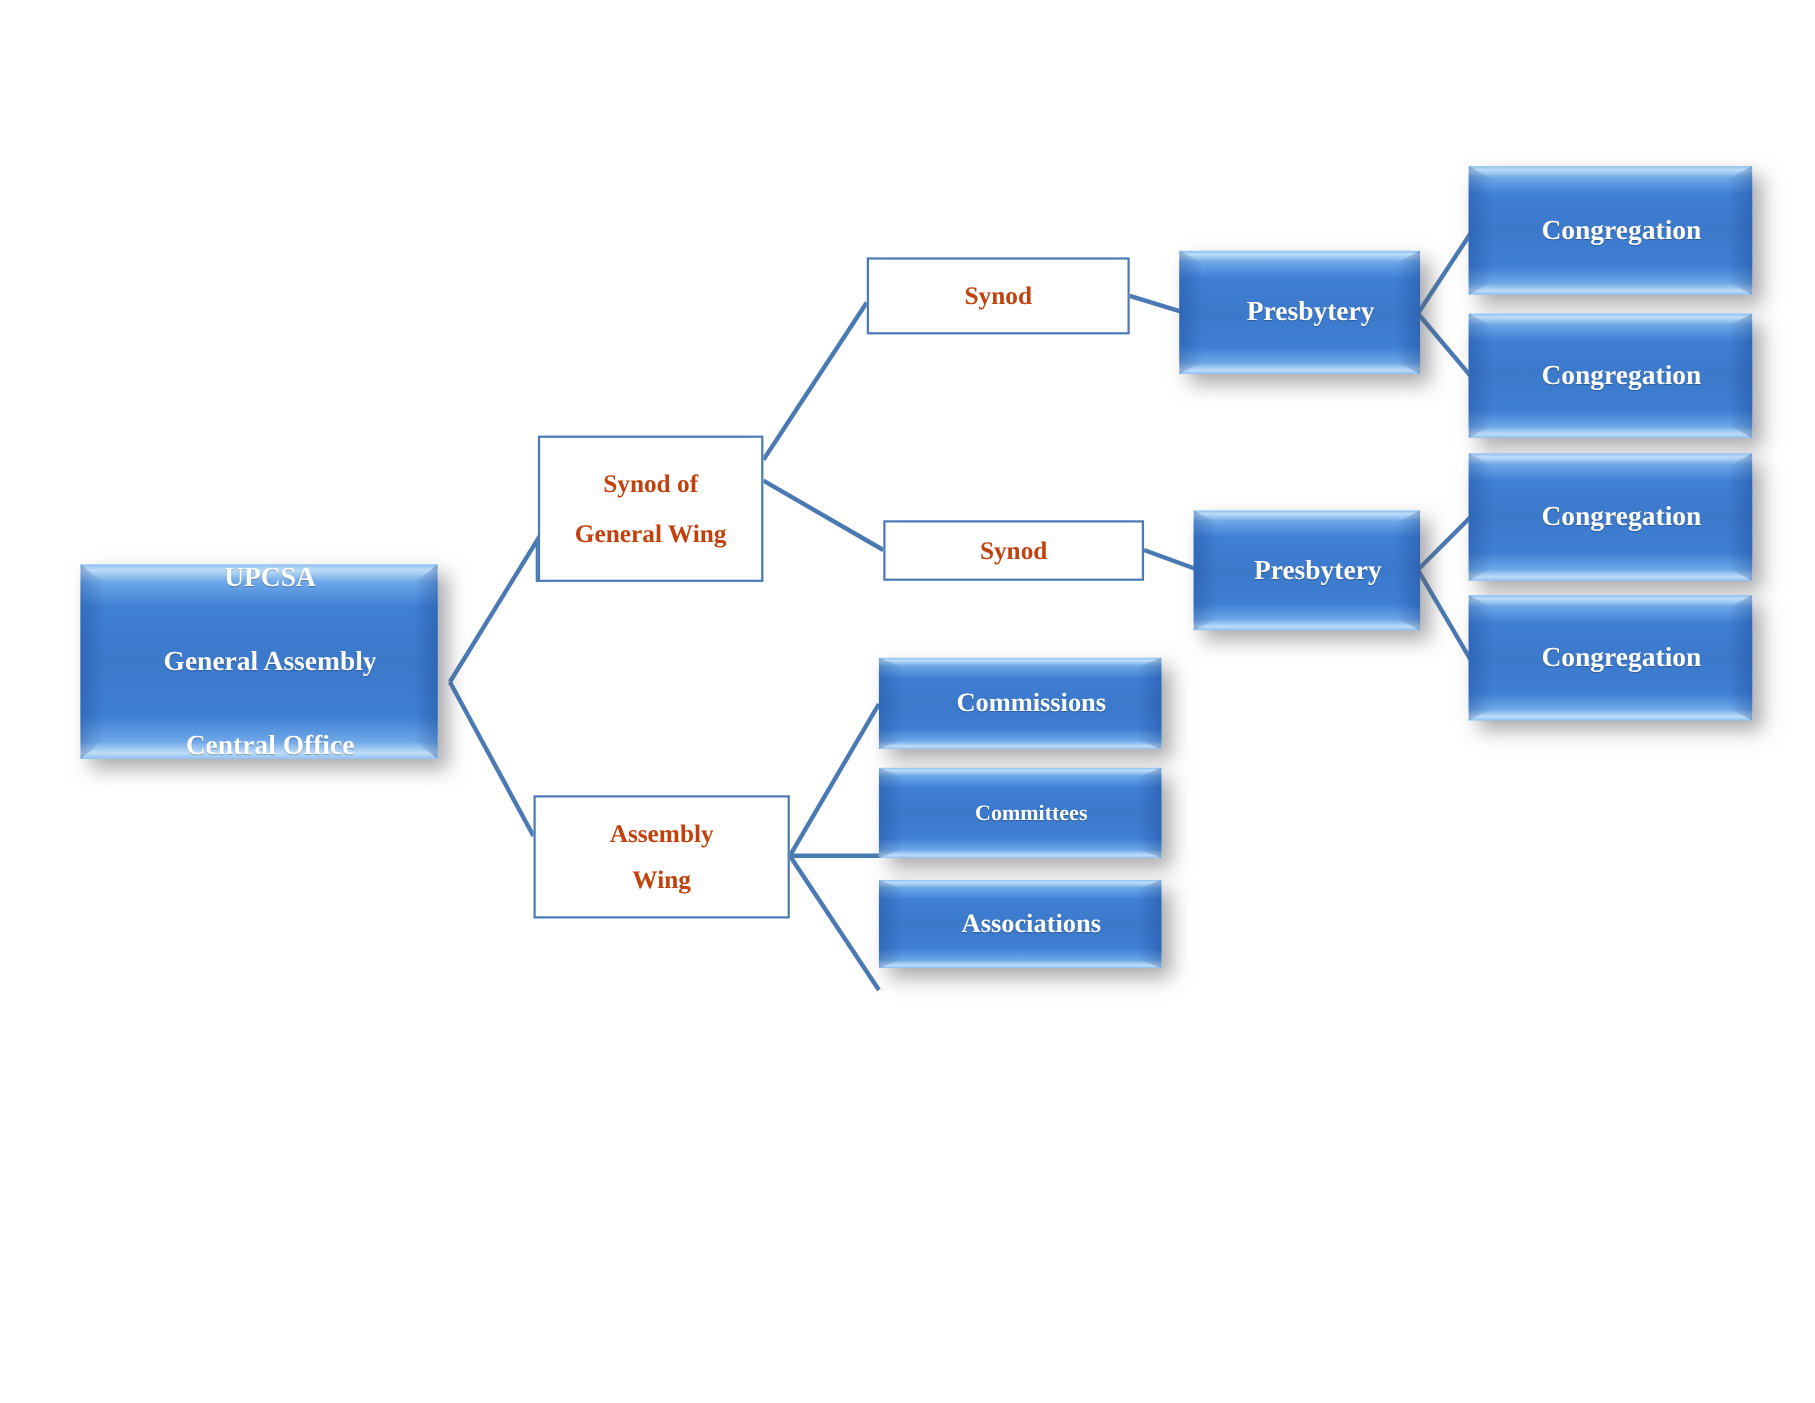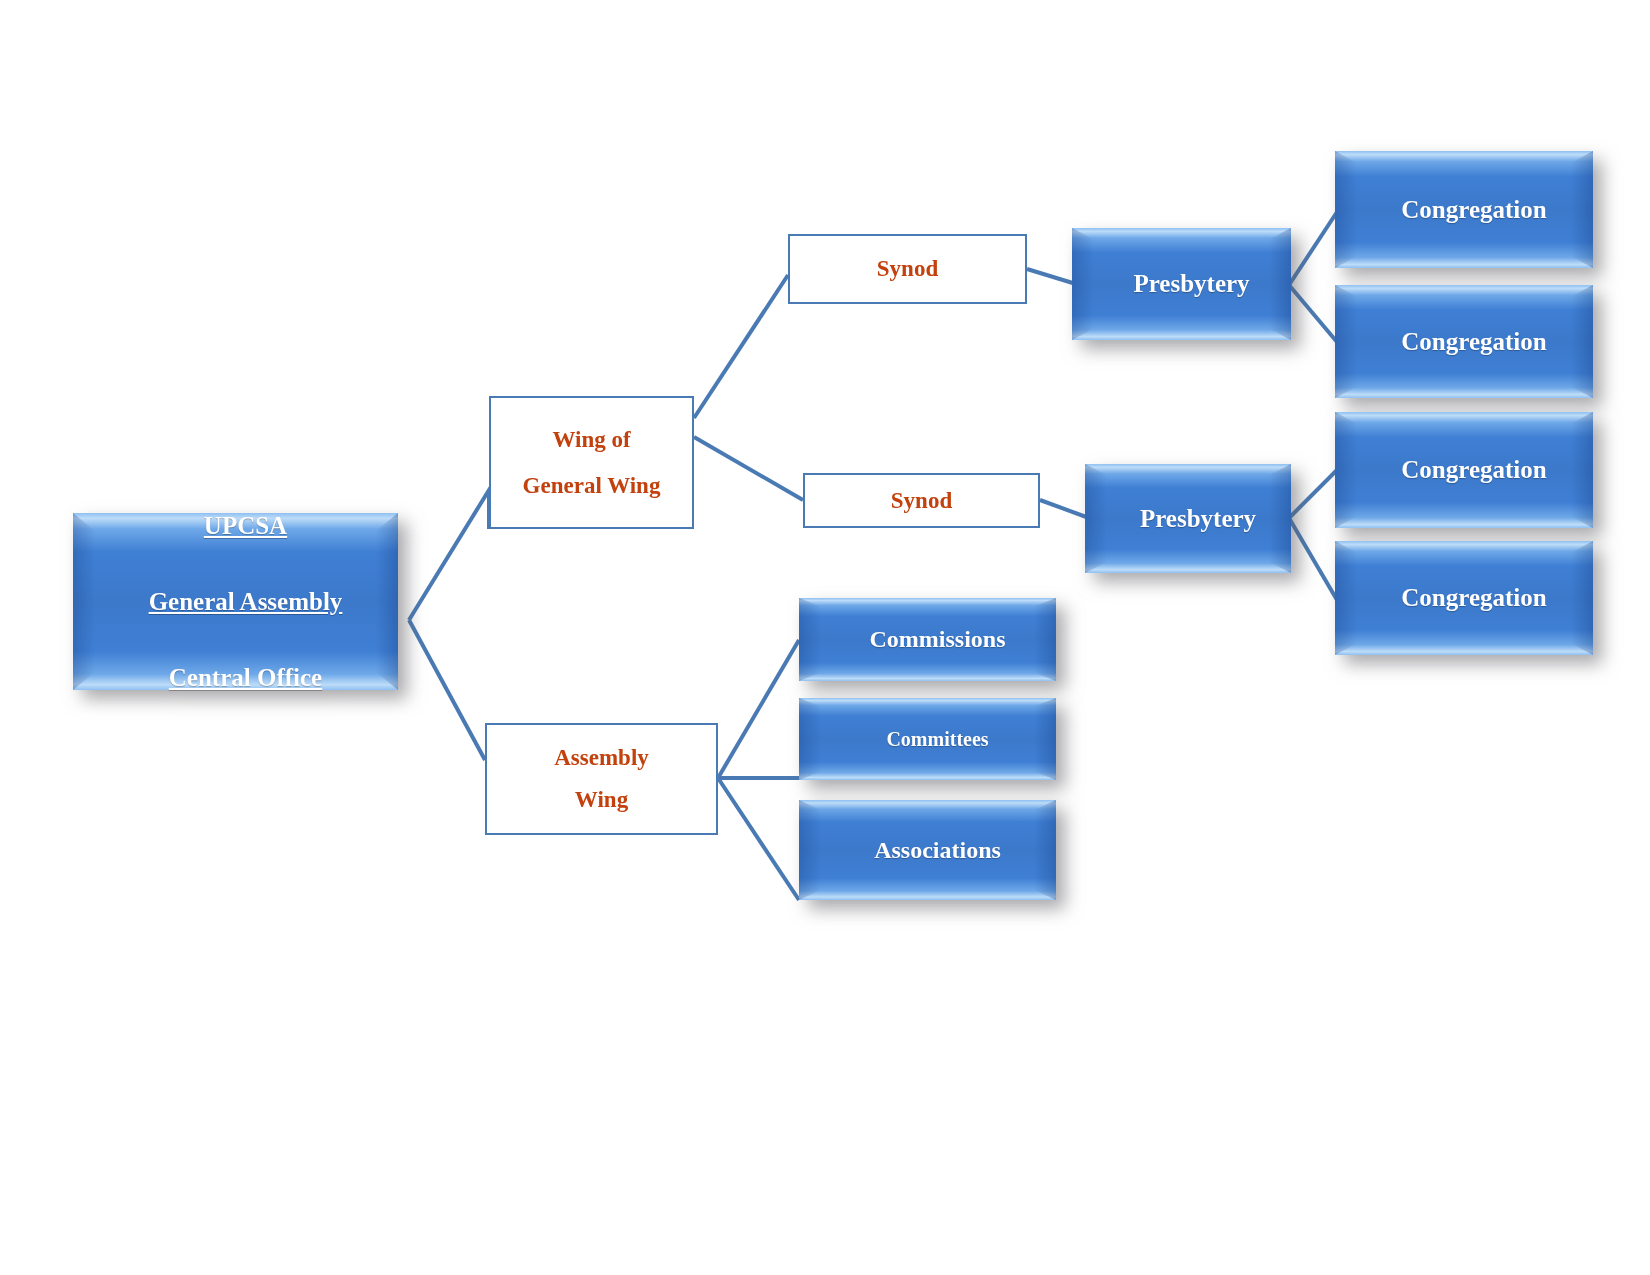--- a/index.html
+++ b/index.html
@@ -97,42 +97,42 @@
     justify-content: center;
     width: 100%;
   }
   .node-bevel .line {
     display: block;
     white-space: nowrap;
   }
 
   
   #node-upcsa      { left: 73px;   top: 513px;  width: 325px; height: 177px; font-size: 25px; }
-  #node-upcsa .line { margin: 24px 0; text-decoration: underline; }
+  #node-upcsa .line { margin: 24px 0; }
 
   #node-body-wing  { left: 489px;  top: 396px;  width: 205px; height: 133px; font-size: 23px; }
   #node-body-wing .line { margin: 10px 0; }
 
   #node-exec-wing  { left: 485px;  top: 723px;  width: 233px; height: 112px; font-size: 23px; }
   #node-exec-wing .line { margin: 8px 0; }
 
   #node-synod-1    { left: 788px;  top: 234px;  width: 239px; height: 70px;  font-size: 23px; }
   #node-synod-2    { left: 803px;  top: 473px;  width: 237px; height: 55px;  font-size: 23px; }
 
   #node-presbytery-1 { left: 1072px; top: 228px; width: 219px; height: 112px; font-size: 25px; }
   #node-presbytery-2 { left: 1085px; top: 464px; width: 206px; height: 109px; font-size: 25px; }
 
   #node-congregation-1 { left: 1335px; top: 151px; width: 258px; height: 117px; font-size: 25px; }
   #node-congregation-2 { left: 1335px; top: 285px; width: 258px; height: 113px; font-size: 25px; }
   #node-congregation-3 { left: 1335px; top: 412px; width: 258px; height: 116px; font-size: 25px; }
   #node-congregation-4 { left: 1335px; top: 541px; width: 258px; height: 114px; font-size: 25px; }
 
   #node-commissions  { left: 799px; top: 598px; width: 257px; height: 83px;  font-size: 24px; }
   #node-committees   { left: 799px; top: 698px; width: 257px; height: 82px;  font-size: 20px; }
-  #node-associations { left: 799px; top: 800px; width: 257px; height: 100px;  font-size: 24px; }
+  #node-associations { left: 799px; top: 800px; width: 257px; height: 80px;  font-size: 24px; }
 </style>
 </head>
 <body>
 
 <div id="chart-canvas">
 
   <svg id="connector-layer" viewBox="0 0 1650 1275" width="1650" height="1275">
     <g stroke="#4a7ab4" stroke-width="4" fill="none" stroke-linecap="butt">
 
       <path d="M 409 620 L 489 490 L 489 529"></path>
@@ -167,21 +167,21 @@
     <span class="facet-l"></span>
     <span class="facet-r"></span>
     <span class="label-stack">
       <span class="line">UPCSA</span>
       <span class="line">General Assembly</span>
       <span class="line">Central Office</span>
     </span>
   </div>
 
   <div class="node node-plain" id="node-body-wing">
-    <span class="line">Wing of</span>
+    <span class="line">Synod of</span>
     <span class="line">General Wing</span>
   </div>
 
   <div class="node node-plain" id="node-exec-wing">
     <span class="line">Assembly</span>
     <span class="line">Wing</span>
   </div>
 
   <div class="node node-plain" id="node-synod-1">
     <span class="line">Synod</span>

